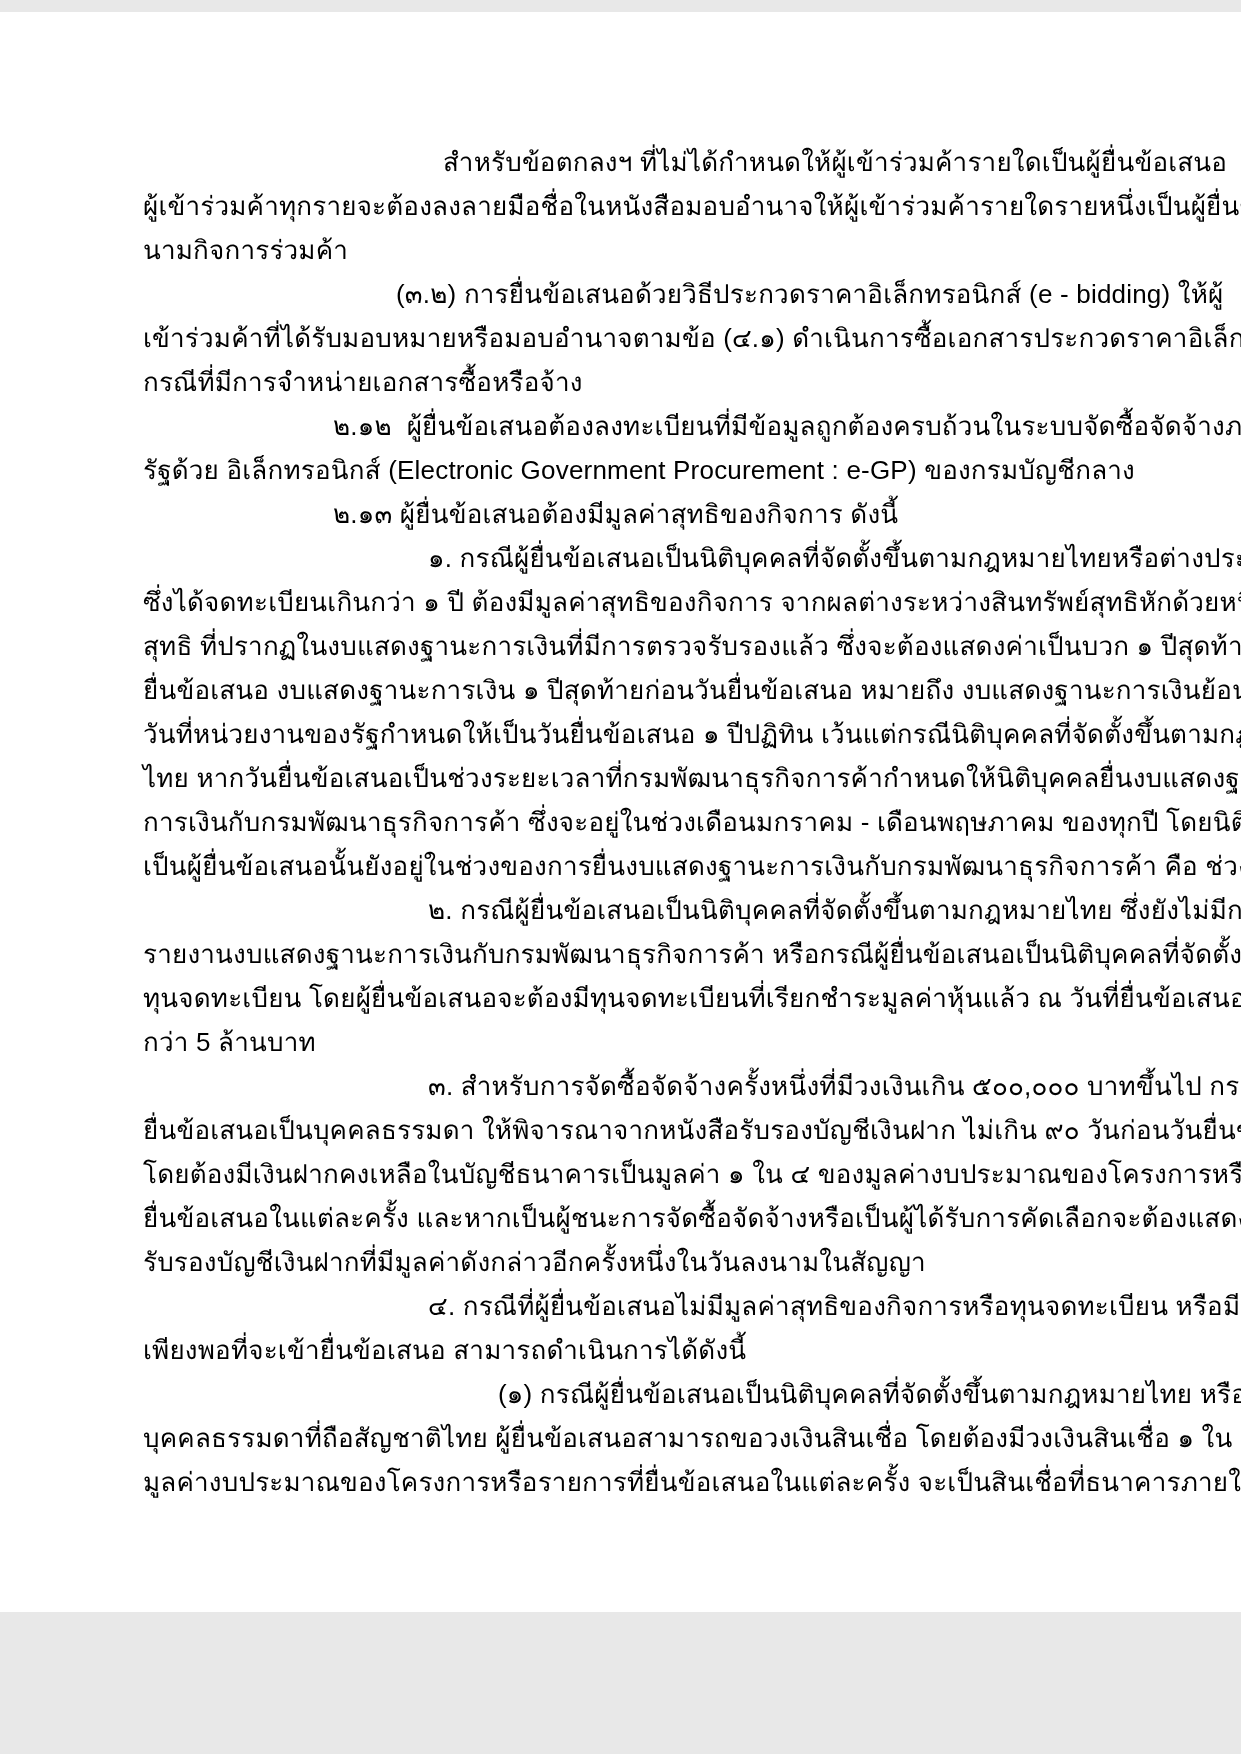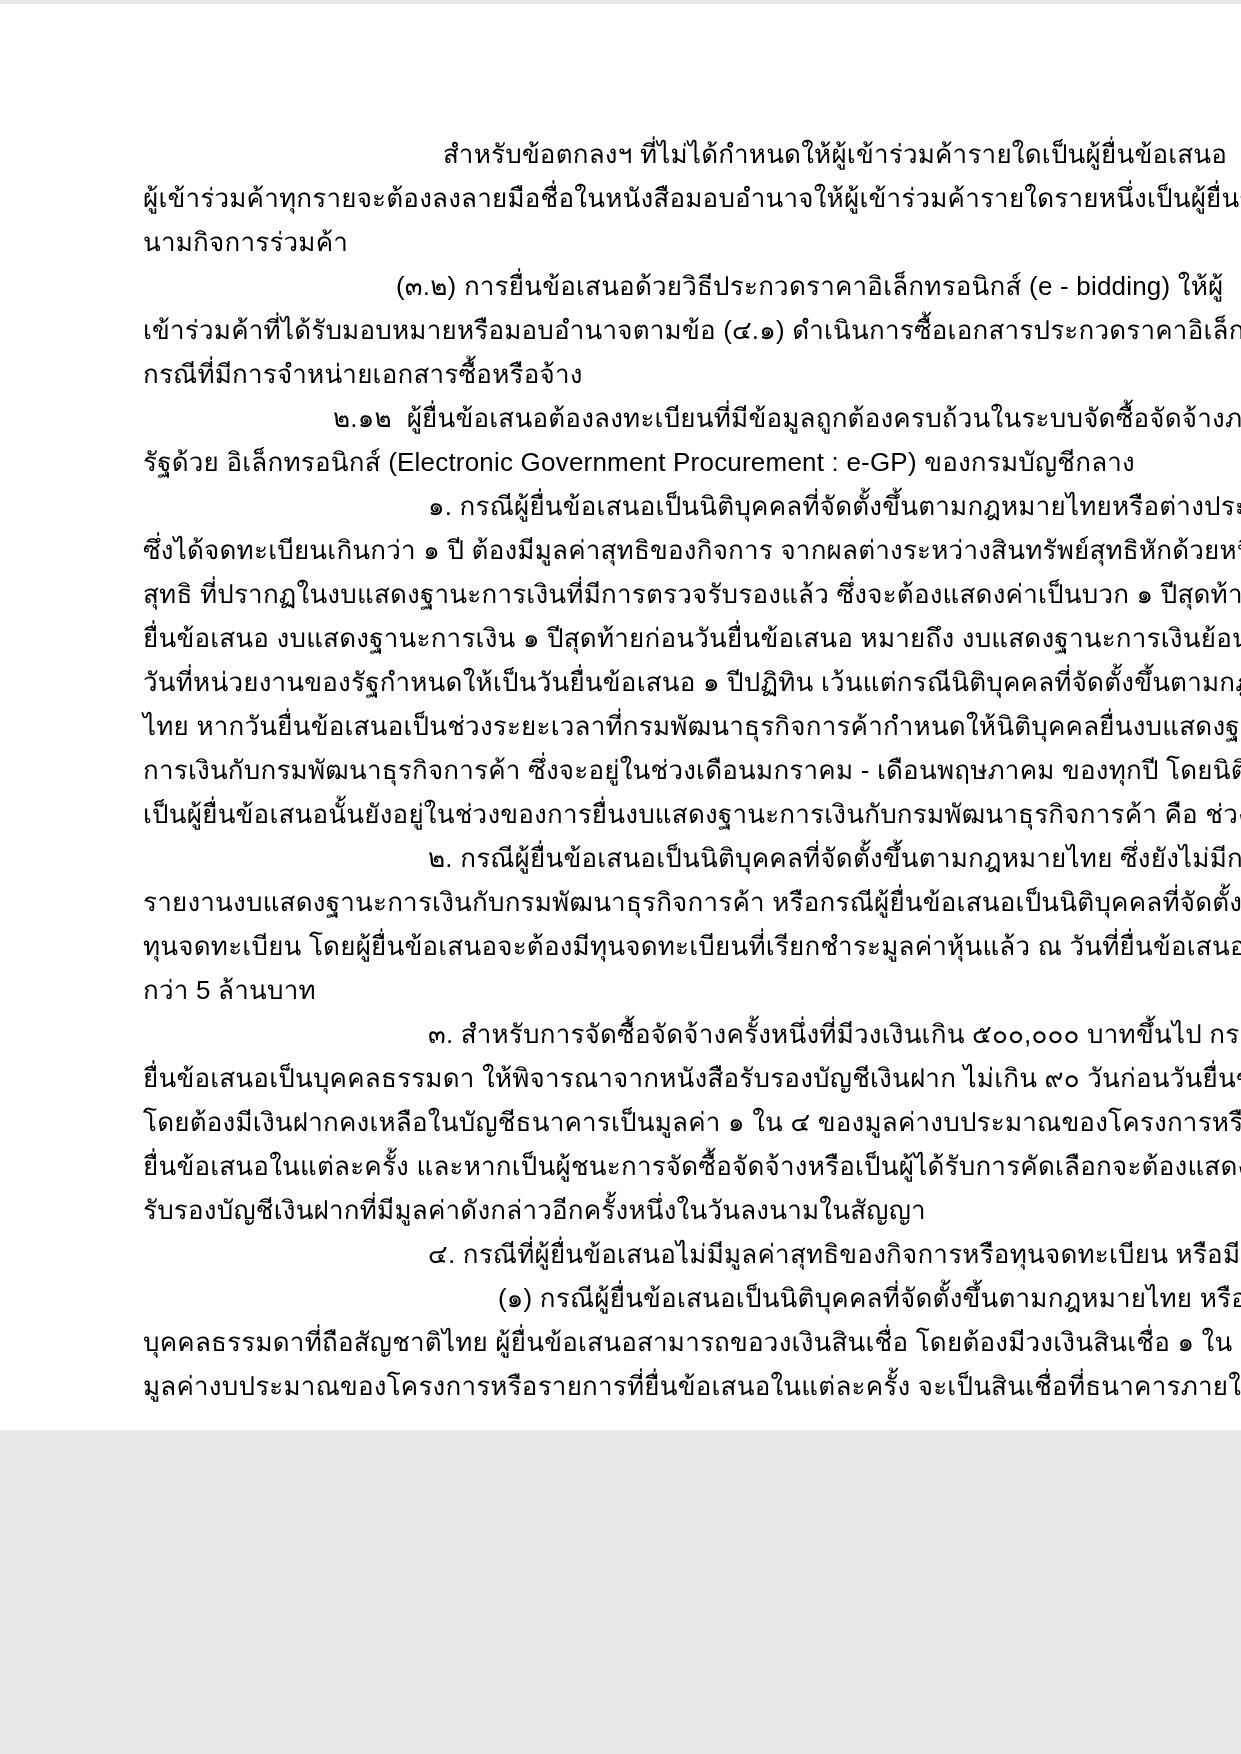--- a/index.html
+++ b/index.html
@@ -3,22 +3,22 @@
 <meta charset="utf-8">
 <style>
   html, body {
     margin: 0;
     padding: 0;
     background: #e8e8e8;
   }
   .page {
     position: relative;
     width: 1241px;
-    height: 1426px;
-    margin: 4px auto;
+    height: 1600px;
+    margin: 12px auto;
     background: #ffffff;
     overflow: hidden;
     font-family: "Liberation Sans", "DejaVu Sans", sans-serif;
   }
   .doc-body {
     position: absolute;
     left: 143px;
     top: 128px;
     width: 965px;
     color: #000000;
@@ -45,35 +45,37 @@
 <div class="page">
   <div class="doc-body">
       <div class="line ind4">สำหรับข้อตกลงฯ ที่ไม่ได้กำหนดให้ผู้เข้าร่วมค้ารายใดเป็นผู้ยื่นข้อเสนอ</div>
       <div class="line ind0">ผู้เข้าร่วมค้าทุกรายจะต้องลงลายมือชื่อในหนังสือมอบอำนาจให้ผู้เข้าร่วมค้ารายใดรายหนึ่งเป็นผู้ยื่นข้อเสนอใน</div>
       <div class="line ind0">นามกิจการร่วมค้า</div>
       <div class="line ind2">(๓.๒) การยื่นข้อเสนอด้วยวิธีประกวดราคาอิเล็กทรอนิกส์ (e - bidding) ให้ผู้</div>
       <div class="line ind0">เข้าร่วมค้าที่ได้รับมอบหมายหรือมอบอำนาจตามข้อ (๔.๑) ดำเนินการซื้อเอกสารประกวดราคาอิเล็กทรอนิกส์</div>
       <div class="line ind0">กรณีที่มีการจำหน่ายเอกสารซื้อหรือจ้าง</div>
       <div class="line ind1">๒.๑๒  ผู้ยื่นข้อเสนอต้องลงทะเบียนที่มีข้อมูลถูกต้องครบถ้วนในระบบจัดซื้อจัดจ้างภาค</div>
       <div class="line ind0">รัฐด้วย อิเล็กทรอนิกส์ (Electronic Government Procurement : e-GP) ของกรมบัญชีกลาง</div>
+      <div class="line ind1">๒.๑๓ ผู้ยื่นข้อเสนอต้องมีมูลค่าสุทธิของกิจการ ดังนี้</div>
       <div class="line ind3">๑. กรณีผู้ยื่นข้อเสนอเป็นนิติบุคคลที่จัดตั้งขึ้นตามกฎหมายไทยหรือต่างประเทศ</div>
       <div class="line ind0">ซึ่งได้จดทะเบียนเกินกว่า ๑ ปี ต้องมีมูลค่าสุทธิของกิจการ จากผลต่างระหว่างสินทรัพย์สุทธิหักด้วยหนี้สิน</div>
       <div class="line ind0">สุทธิ ที่ปรากฏในงบแสดงฐานะการเงินที่มีการตรวจรับรองแล้ว ซึ่งจะต้องแสดงค่าเป็นบวก ๑ ปีสุดท้ายก่อนวัน</div>
       <div class="line ind0">ยื่นข้อเสนอ งบแสดงฐานะการเงิน ๑ ปีสุดท้ายก่อนวันยื่นข้อเสนอ หมายถึง งบแสดงฐานะการเงินย้อนไปก่อน</div>
       <div class="line ind0">วันที่หน่วยงานของรัฐกำหนดให้เป็นวันยื่นข้อเสนอ ๑ ปีปฏิทิน เว้นแต่กรณีนิติบุคคลที่จัดตั้งขึ้นตามกฎหมาย</div>
       <div class="line ind0">ไทย หากวันยื่นข้อเสนอเป็นช่วงระยะเวลาที่กรมพัฒนาธุรกิจการค้ากำหนดให้นิติบุคคลยื่นงบแสดงฐานะ</div>
       <div class="line ind0">การเงินกับกรมพัฒนาธุรกิจการค้า ซึ่งจะอยู่ในช่วงเดือนมกราคม - เดือนพฤษภาคม ของทุกปี โดยนิติบุคคลที่</div>
       <div class="line ind0">เป็นผู้ยื่นข้อเสนอนั้นยังอยู่ในช่วงของการยื่นงบแสดงฐานะการเงินกับกรมพัฒนาธุรกิจการค้า คือ ช่วงเดือน</div>
       <div class="line ind3">๒. กรณีผู้ยื่นข้อเสนอเป็นนิติบุคคลที่จัดตั้งขึ้นตามกฎหมายไทย ซึ่งยังไม่มีการ</div>
       <div class="line ind0">รายงานงบแสดงฐานะการเงินกับกรมพัฒนาธุรกิจการค้า หรือกรณีผู้ยื่นข้อเสนอเป็นนิติบุคคลที่จัดตั้งขึ้นตาม</div>
       <div class="line ind0">ทุนจดทะเบียน โดยผู้ยื่นข้อเสนอจะต้องมีทุนจดทะเบียนที่เรียกชำระมูลค่าหุ้นแล้ว ณ วันที่ยื่นข้อเสนอ ไม่ต่ำ</div>
       <div class="line ind0">กว่า 5 ล้านบาท</div>
       <div class="line ind3">๓. สำหรับการจัดซื้อจัดจ้างครั้งหนึ่งที่มีวงเงินเกิน ๕๐๐,๐๐๐ บาทขึ้นไป กรณีผู้</div>
       <div class="line ind0">ยื่นข้อเสนอเป็นบุคคลธรรมดา ให้พิจารณาจากหนังสือรับรองบัญชีเงินฝาก ไม่เกิน ๙๐ วันก่อนวันยื่นข้อเสนอ</div>
       <div class="line ind0">โดยต้องมีเงินฝากคงเหลือในบัญชีธนาคารเป็นมูลค่า ๑ ใน ๔ ของมูลค่างบประมาณของโครงการหรือรายการที่</div>
       <div class="line ind0">ยื่นข้อเสนอในแต่ละครั้ง และหากเป็นผู้ชนะการจัดซื้อจัดจ้างหรือเป็นผู้ได้รับการคัดเลือกจะต้องแสดงหนังสือ</div>
       <div class="line ind0">รับรองบัญชีเงินฝากที่มีมูลค่าดังกล่าวอีกครั้งหนึ่งในวันลงนามในสัญญา</div>
       <div class="line ind3">๔. กรณีที่ผู้ยื่นข้อเสนอไม่มีมูลค่าสุทธิของกิจการหรือทุนจดทะเบียน หรือมีแต่ไม่</div>
+      <div class="line ind0">เพียงพอที่จะเข้ายื่นข้อเสนอ สามารถดำเนินการได้ดังนี้</div>
       <div class="line ind5">(๑) กรณีผู้ยื่นข้อเสนอเป็นนิติบุคคลที่จัดตั้งขึ้นตามกฎหมายไทย หรือ</div>
       <div class="line ind0">บุคคลธรรมดาที่ถือสัญชาติไทย ผู้ยื่นข้อเสนอสามารถขอวงเงินสินเชื่อ โดยต้องมีวงเงินสินเชื่อ ๑ ใน ๔ ของ</div>
       <div class="line ind0">มูลค่างบประมาณของโครงการหรือรายการที่ยื่นข้อเสนอในแต่ละครั้ง จะเป็นสินเชื่อที่ธนาคารภายในประเทศ</div>
     </div>
 </div>
 
 </body></html>

